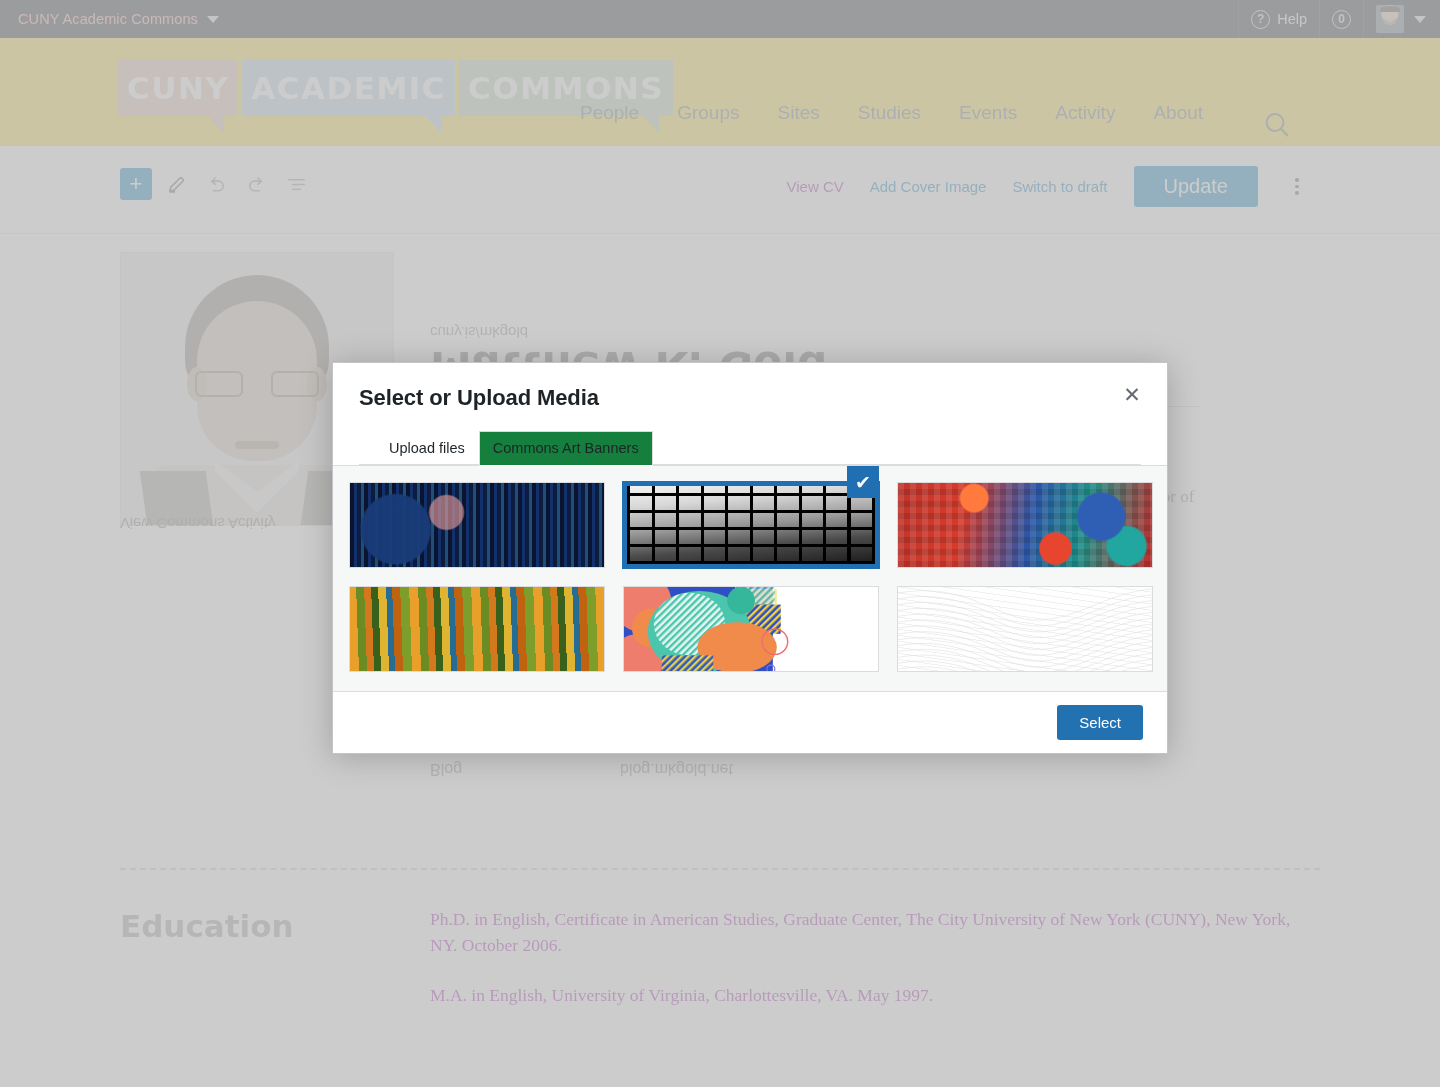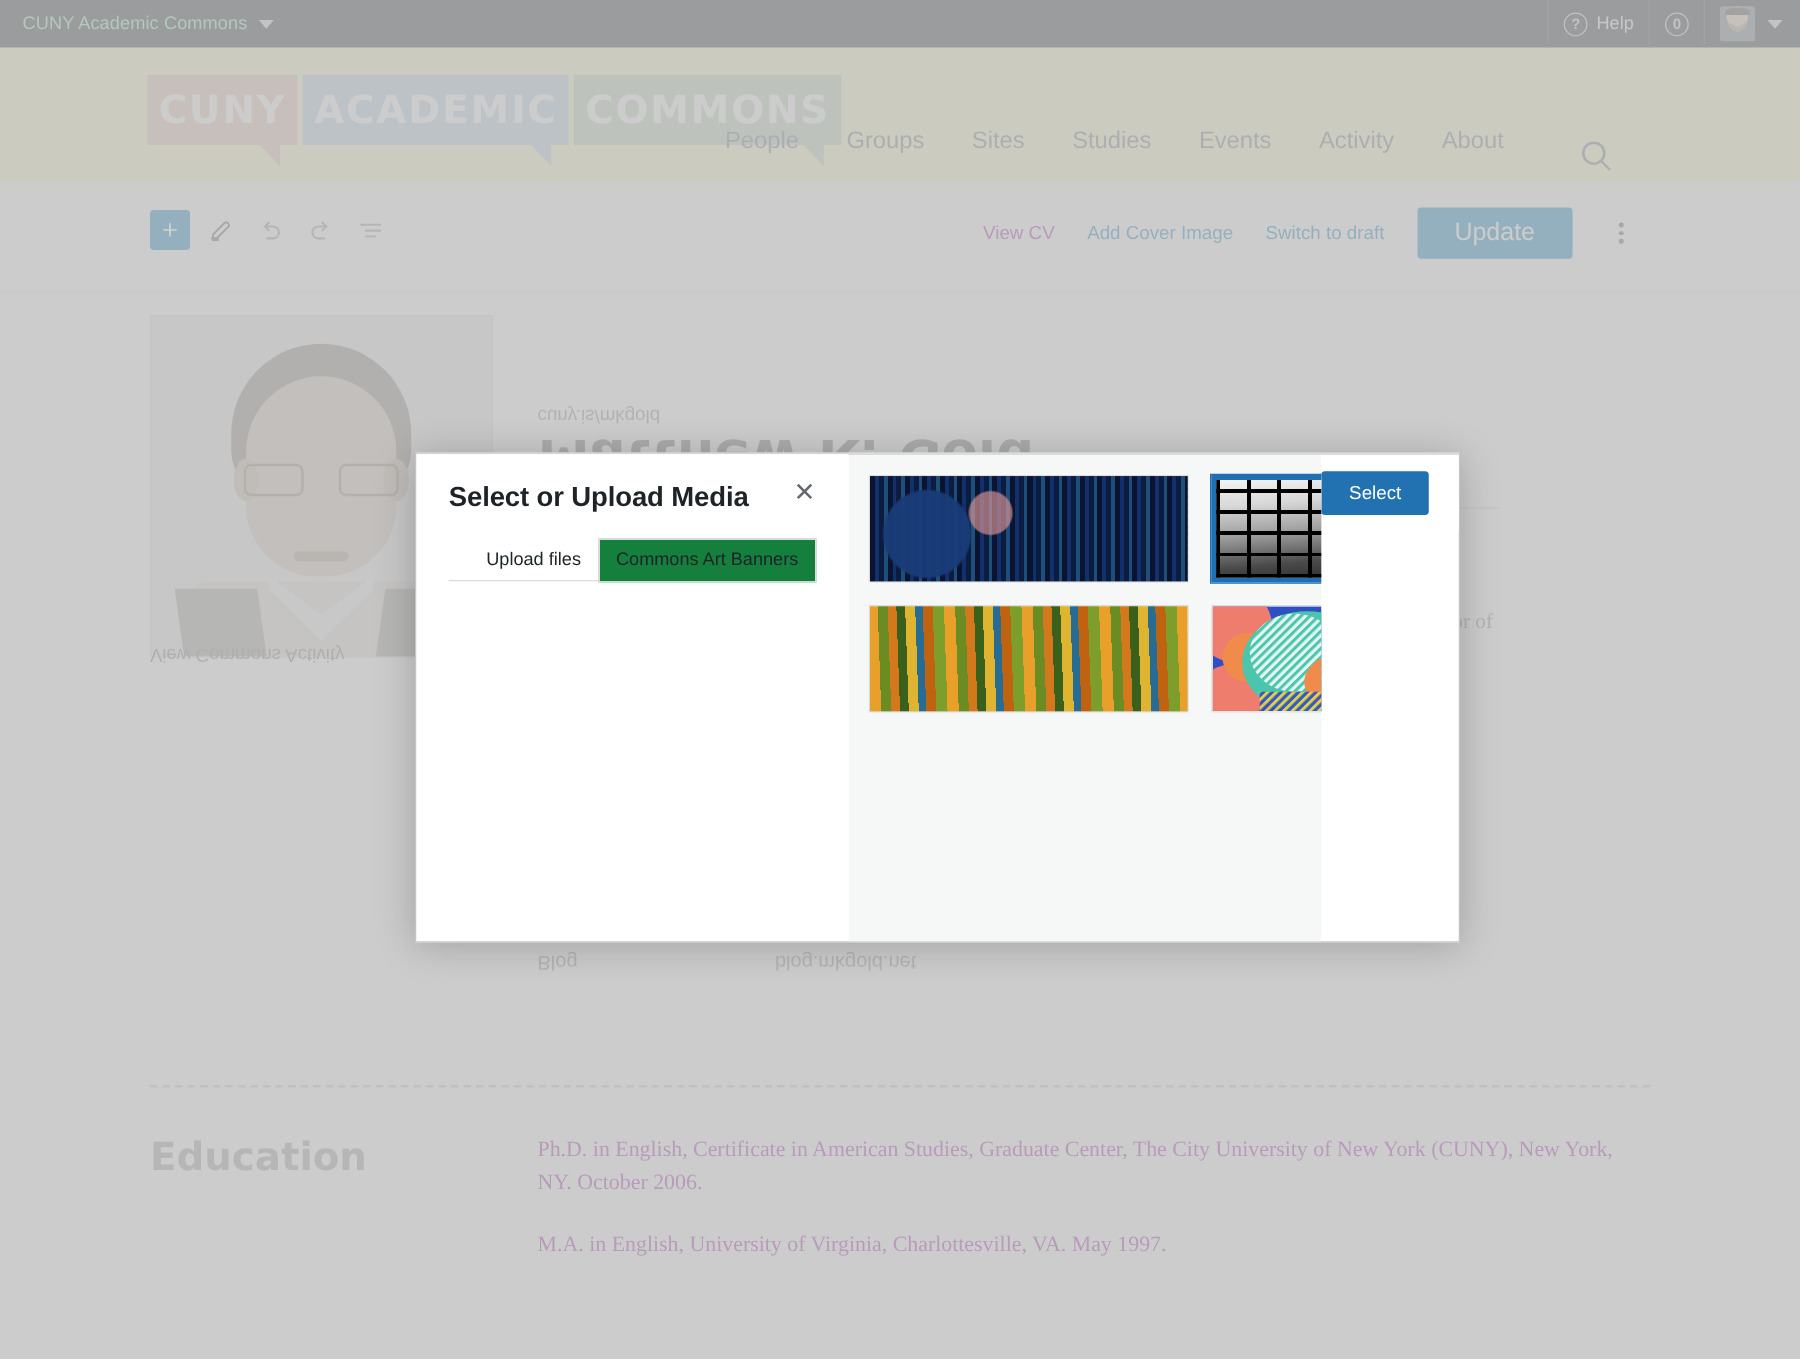--- a/index.html
+++ b/index.html
@@ -26,21 +26,21 @@
 
   
   .adminbar {
     position: absolute; top: 0; left: 0; width: 1440px; height: 38px;
     background: #23282d;
     display: flex; align-items: center; justify-content: space-between;
     z-index: 40;
   }
   .ab-left { display: flex; align-items: center; padding-left: 18px; }
   .ab-site {
-    color: #86efac; font-size: 14.5px; letter-spacing: .1px;
+    color: #fca5a5; font-size: 14.5px; letter-spacing: .1px;
     display: flex; align-items: center; gap: 9px;
   }
   .caret-down {
     width: 0; height: 0;
     border-left: 6px solid transparent; border-right: 6px solid transparent;
     border-top: 7px solid #d8d8d8;
   }
   .ab-right { display: flex; align-items: center; height: 38px; }
   .ab-item {
     display: flex; align-items: center; gap: 7px;
@@ -66,21 +66,21 @@
     width:62%; height:44%; border-radius:50% 50% 45% 45%; background:#e3cdb6;
   }
   .avatar-img::after {
     content:""; position:absolute; left:50%; top:2%; transform:translateX(-50%);
     width:70%; height:24%; border-radius:50% 50% 0 0; background:#4a4038;
   }
 
   
   .siteheader {
     position: absolute; top: 38px; left: 0; width: 1440px; height: 108px;
-    background: #fef9c3; z-index: 30;
+    background: #fde047; z-index: 30;
     display: flex; align-items: center;
   }
   .logo { position: absolute; left: 118px; top: 22px; display: flex; align-items: flex-start; gap: 4px; }
   .logo-block {
     position: relative; height: 56px; display: flex; align-items: center; padding: 0 9px;
   }
   .logo-block .lt {
     font-family: "DejaVu Sans", sans-serif;
     font-weight: 700; font-size: 31px; letter-spacing: 1.5px;
     color: #ffffff; line-height: 1;
@@ -205,21 +205,21 @@
   }
 
   
   .modal {
     position: absolute; left: 332px; top: 362px;
     width: 836px; height: 392px;
     background: #ffffff;
     border: 1px solid #c3c4c7;
     box-shadow: 0 3px 30px rgba(0,0,0,.22);
     z-index: 900;
-    display: flex; 
+    display: flex; flex-direction: column;
   }
   .modal-head { position: relative; padding: 22px 26px 0 26px; }
   .modal-title {
     font-size: 22px; font-weight: 700; color: #1d2327; letter-spacing: -.1px;
     font-family: "Liberation Sans", sans-serif;
   }
   .modal-close {
     position: absolute; right: 20px; top: 16px;
     width: 30px; height: 30px; display:flex; align-items:center; justify-content:center;
     color:#646970; font-size: 21px; line-height:1;

